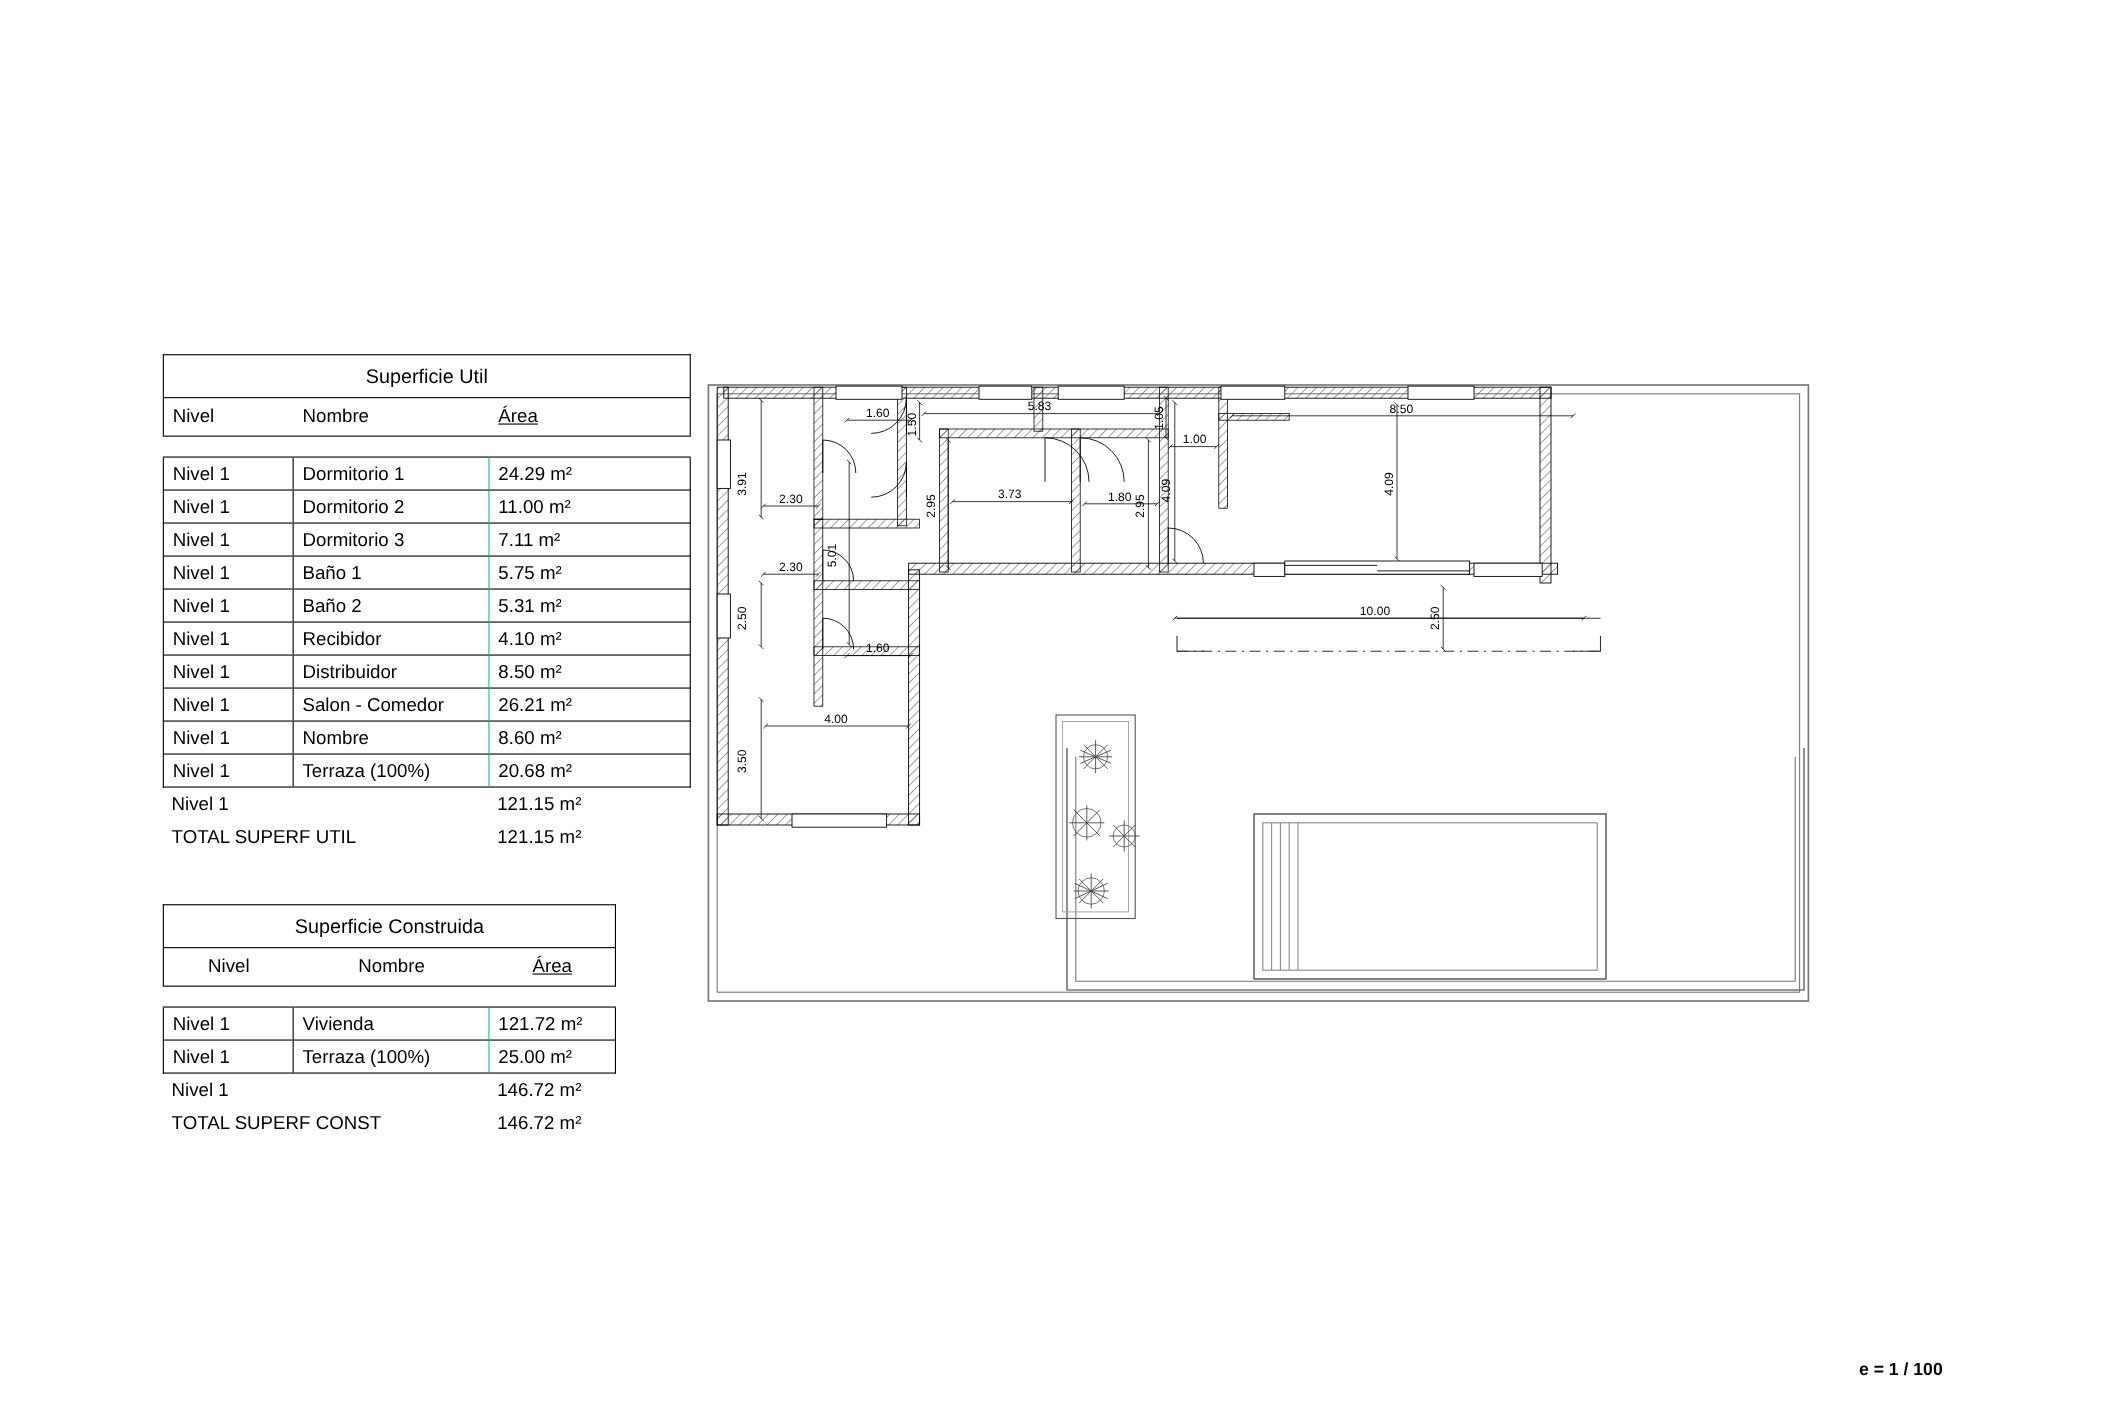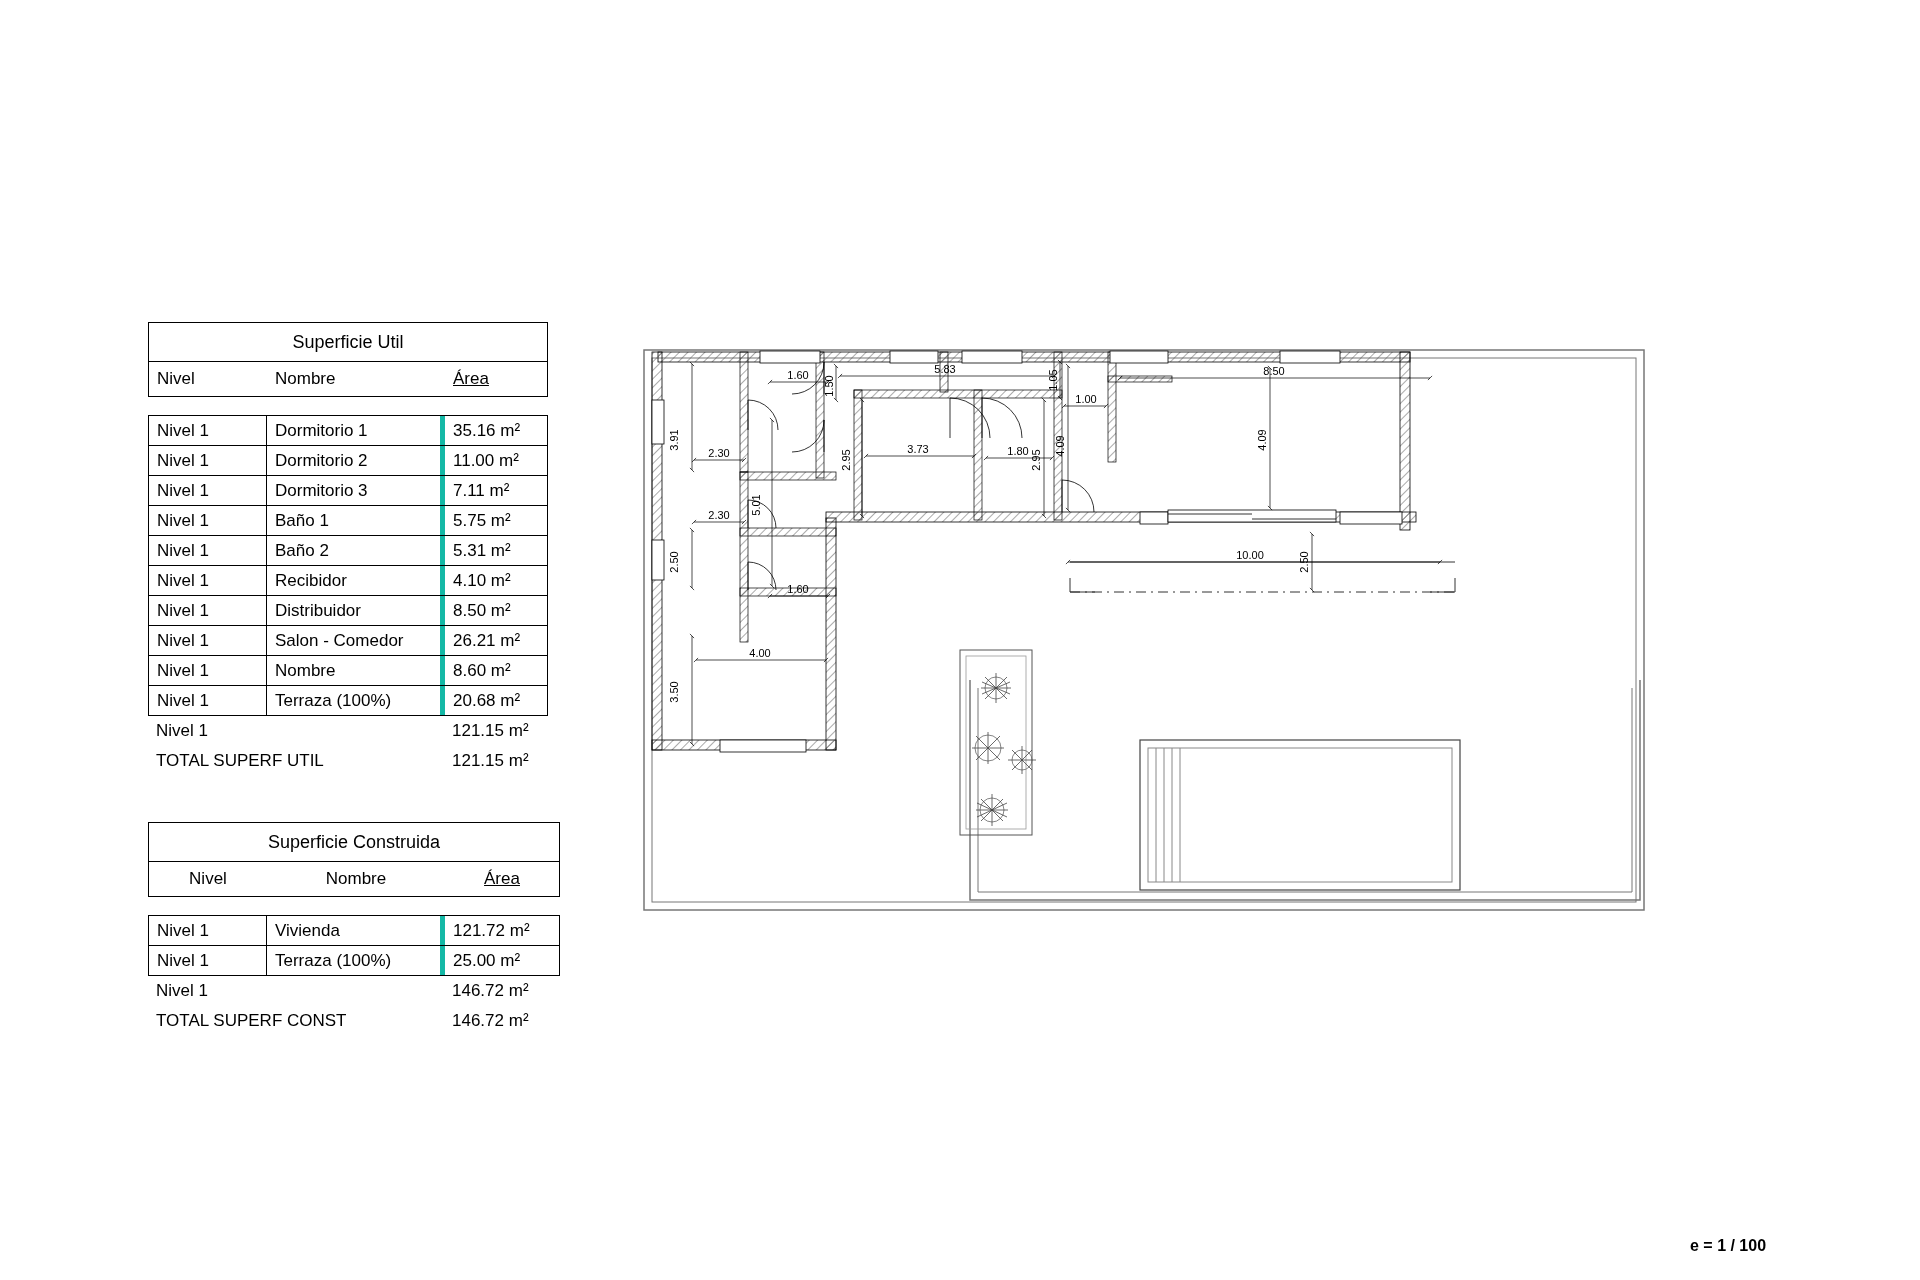--- a/index.html
+++ b/index.html
@@ -14,21 +14,21 @@
     font-family: "Liberation Sans", sans-serif;
     color: #000000;
     overflow: hidden;
   }
 
   
   .table-block {
     position: absolute;
     font-size: 17px;
   }
-  #table-util { left: 148px; top: 322px; width: 400px; }
+  #table-util { left: 148px; top: 322px; width: 480px; }
   #table-const { left: 148px; top: 822px; width: 412px; }
 
   .tbl-head {
     border: 1px solid #000;
     border-bottom: none;
     height: 38px;
     line-height: 38px;
     text-align: center;
     font-size: 18px;
   }
@@ -53,21 +53,21 @@
   .tbl-rows { border-top: 1px solid #000; }
   .tbl-row {
     display: flex;
     border-bottom: 1px solid #000;
     border-left: 1px solid #000;
     border-right: 1px solid #000;
     height: 29px;
     line-height: 29px;
   }
   .tbl-row .c1 { width: 118px; padding-left: 8px; box-sizing: border-box; border-right: 1px solid #000;}
-  .tbl-row .c2 { width: 178px; padding-left: 8px; box-sizing: border-box; border-right: 5px solid #14b8a6;}
+  .tbl-row .c2 { width: 178px; padding-left: 8px; box-sizing: border-box; border-right: 1px solid #14b8a6;}
   .tbl-row .c3 { flex: 1; padding-left: 8px; box-sizing: border-box; }
 
   .tbl-sum {
     display: flex;
     height: 30px;
     line-height: 30px;
   }
   .tbl-sum .s1 { width: 296px; padding-left: 8px; box-sizing: border-box; }
   .tbl-sum .s2 { flex: 1; padding-left: 8px; box-sizing: border-box; }
 
@@ -107,21 +107,21 @@
   <div class="tbl-subhead">
     <div class="c1">Nivel</div>
     <div class="c2">Nombre</div>
     <div class="c3">Área</div>
   </div>
   <div class="tbl-gap"></div>
   <div class="tbl-rows">
     <div class="tbl-row">
       <div class="c1">Nivel 1</div>
       <div class="c2">Dormitorio 1</div>
-      <div class="c3">35.16 m²</div>
+      <div class="c3">24.29 m²</div>
     </div>
     <div class="tbl-row">
       <div class="c1">Nivel 1</div>
       <div class="c2">Dormitorio 2</div>
       <div class="c3">11.00 m²</div>
     </div>
     <div class="tbl-row">
       <div class="c1">Nivel 1</div>
       <div class="c2">Dormitorio 3</div>
       <div class="c3">7.11 m²</div>

